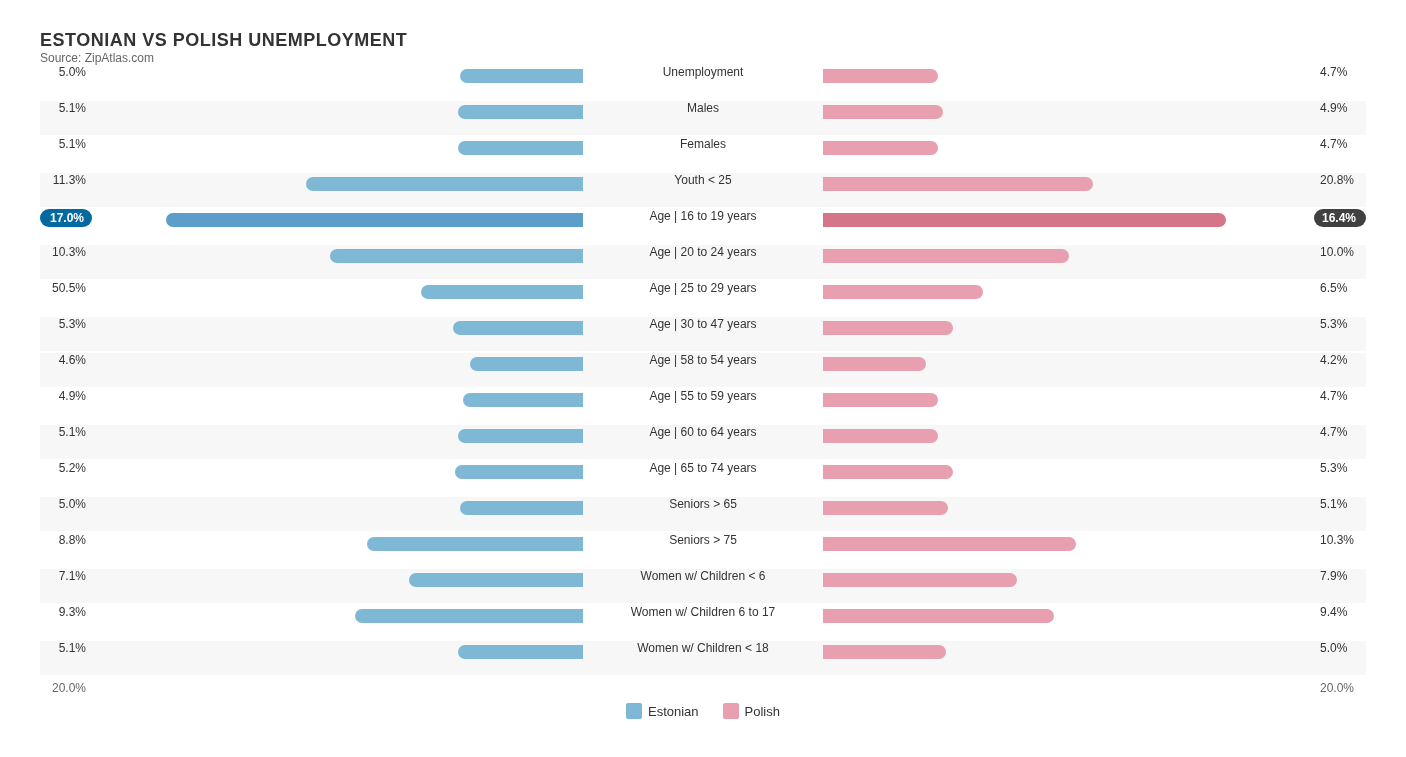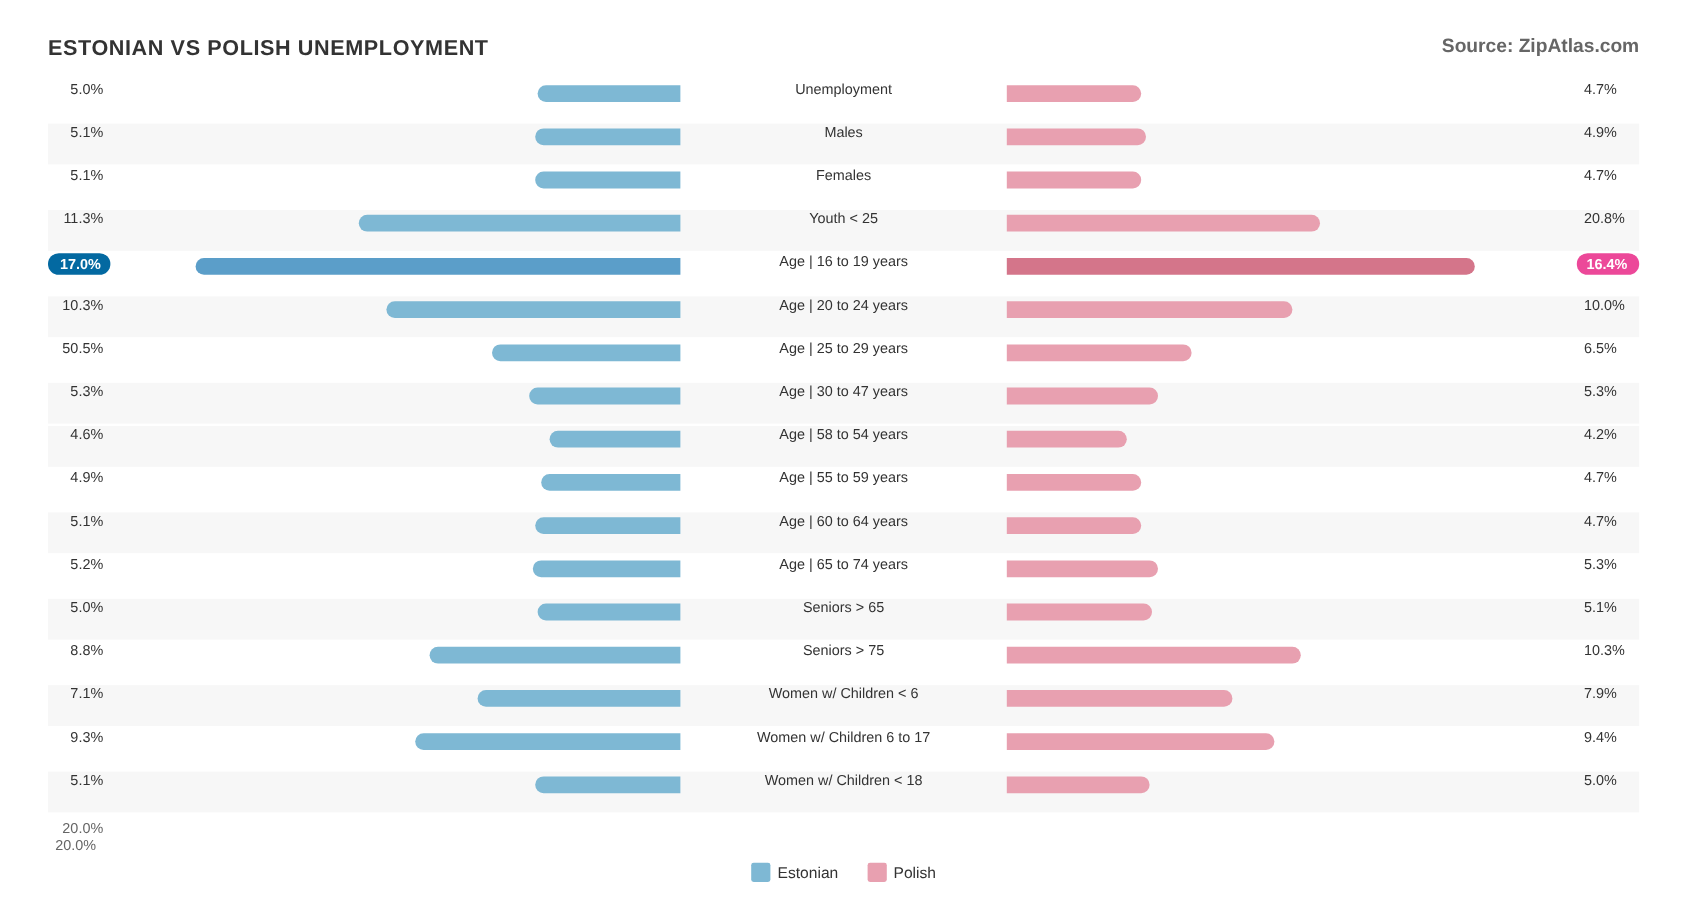--- a/index.html
+++ b/index.html
@@ -12,33 +12,32 @@
     }
     .chart-container {
       width: 100%;
       background: #fff;
       padding: 10px 20px 20px 20px;
     }
     .chart-header {
       display: flex;
       justify-content: space-between;
       align-items: flex-start;
-      margin-bottom: 16px;
+      flex-direction: column;
     }
     .chart-title {
       font-size: 18px;
       font-weight: bold;
       color: #333;
       text-transform: uppercase;
       letter-spacing: 0.5px;
     }
     .chart-source {
-      font-size: 16px;
+      font-size: 12px;
       color: #666;
-      font-weight: bold;
     }
     .chart-body {
       width: 100%;
     }
     .row {
       display: flex;
       align-items: flex-start;
       margin-bottom: 2px;
       position: relative;
       min-height: 34px;
@@ -61,21 +60,21 @@
       align-items: center;
       height: 22px;
       position: relative;
     }
     .left-bar {
       height: 14px;
       border-radius: 7px 0 0 7px;
       background: #7eb8d4;
     }
     .center-label {
-      width: 272px;
+      width: 240px;
       flex-shrink: 0;
       text-align: center;
       font-size: 12px;
       color: #333;
       z-index: 1;
       padding: 0 4px;
       white-space: nowrap;
     }
     .right-bar-container {
       flex: 1;
@@ -92,24 +91,23 @@
     .right-val {
       width: 52px;
       text-align: left;
       font-size: 12px;
       color: #333;
       padding-left: 6px;
       flex-shrink: 0;
     }
     .axis-row {
       display: flex;
-      align-items: flex-start;
+      align-items: center;
       margin-top: 6px;
       margin-bottom: 8px;
-      flex-direction: column;
     }
     .axis-left {
       width: 52px;
       text-align: right;
       font-size: 12px;
       color: #666;
       padding-right: 6px;
     }
     .axis-mid {
       flex: 1;
@@ -150,21 +148,21 @@
     .legend-box-estonian { background: #7eb8d4; }
     .legend-box-polish { background: #e8a0b0; }
     .highlight-left-val {
       background: #0369a1;
       color: #fff !important;
       font-weight: bold;
       border-radius: 12px;
       padding: 2px 8px !important;
     }
     .highlight-right-val {
-      background: #ec4899;
+      background: #404040;
       color: #fff !important;
       font-weight: bold;
       border-radius: 12px;
       padding: 2px 8px !important;
     }
   </style>
 </head>
 <body>
 
 <div class="chart-container">

